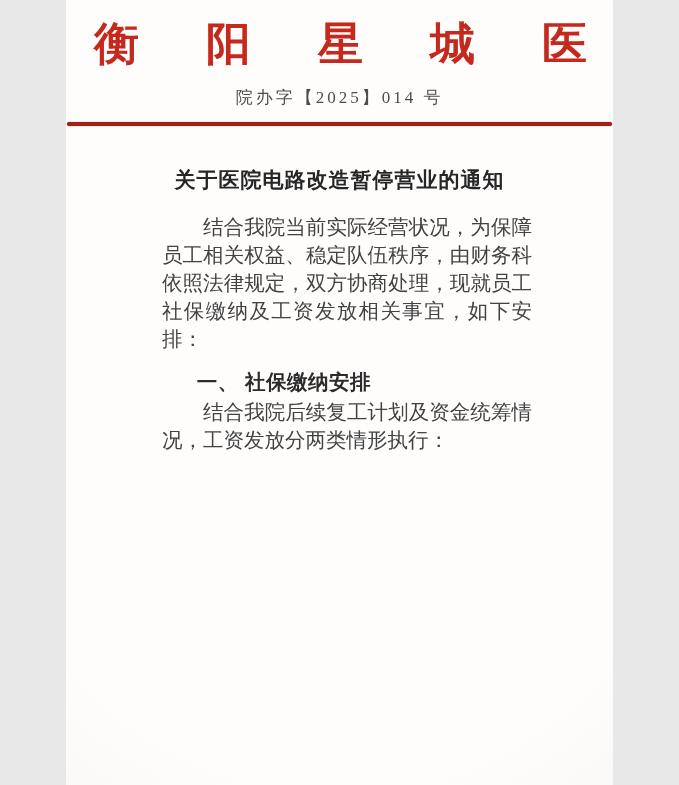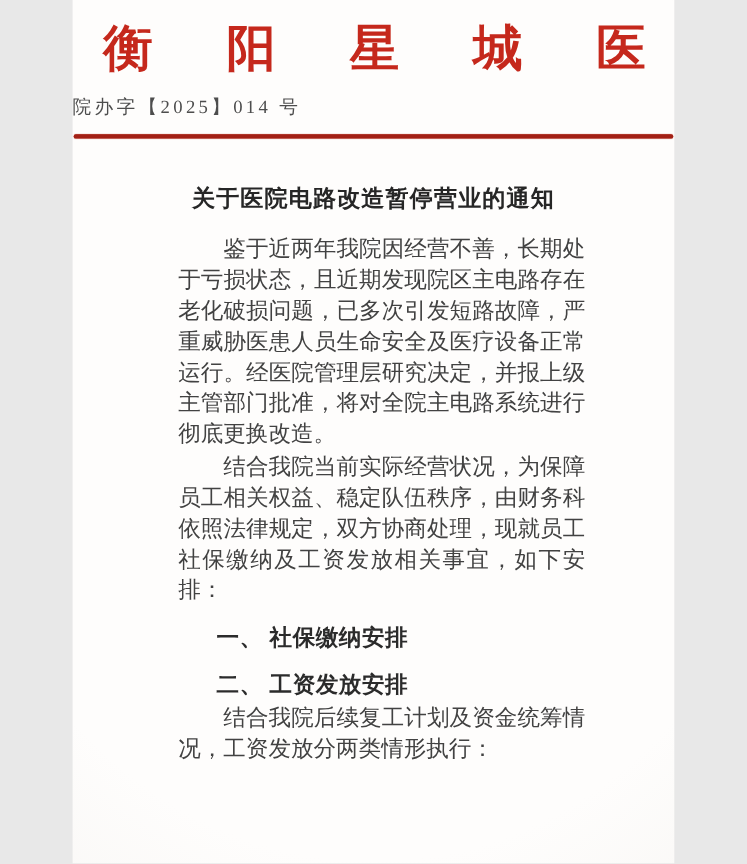--- a/index.html
+++ b/index.html
@@ -26,20 +26,21 @@
     font-size: 45px;
     line-height: 1.1;
     font-weight: 600;
     color: #c5281c;
     letter-spacing: 0.62em;
     text-indent: 0.62em; 
     white-space: nowrap;
   }
   .doc-number {
     margin-top: 16px;
+    text-align: center;
     font-size: 17px;
     letter-spacing: 3px;
     color: #4d4d4d;
   }
   .red-rule {
     width: 545px;
     height: 4px;
     margin: 13px auto 0;
     background: #a22015;
     border-radius: 2px;
@@ -92,27 +93,25 @@
     <div class="hospital-name">衡 阳 星 城 医 院</div>
     <div class="doc-number">院办字【2025】014 号</div>
     <div class="red-rule"></div>
   </header>
 
   <main>
     <h2 class="notice-title">关于医院电路改造暂停营业的通知</h2>
 
     <div class="content">
 
-      <p class="para">鉴于近两年我院因经营不善，长期处于亏损状态，且近期发现院区主电路存在老化破损问题，已多次引发短路故障，严重威胁医患人员生命安全及医疗设备正常运行。经医院管理层研究决定，并报上级主管部门批准，将对全院主电路系统进行彻底更换改造。</p>
 
 
       <p class="para">结合我院当前实际经营状况，为保障员工相关权益、稳定队伍秩序，由财务科依照法律规定，双方协商处理，现就员工社保缴纳及工资发放相关事宜，如下安排：</p>
 
       <h3 class="section-heading">一、 社保缴纳安排</h3>
 
 
-      <h3 class="section-heading">二、 工资发放安排</h3>
 
       <p class="para">结合我院后续复工计划及资金统筹情况，工资发放分两类情形执行：</p>
     </div>
   </main>
 
 </div>
 
 </body></html>

